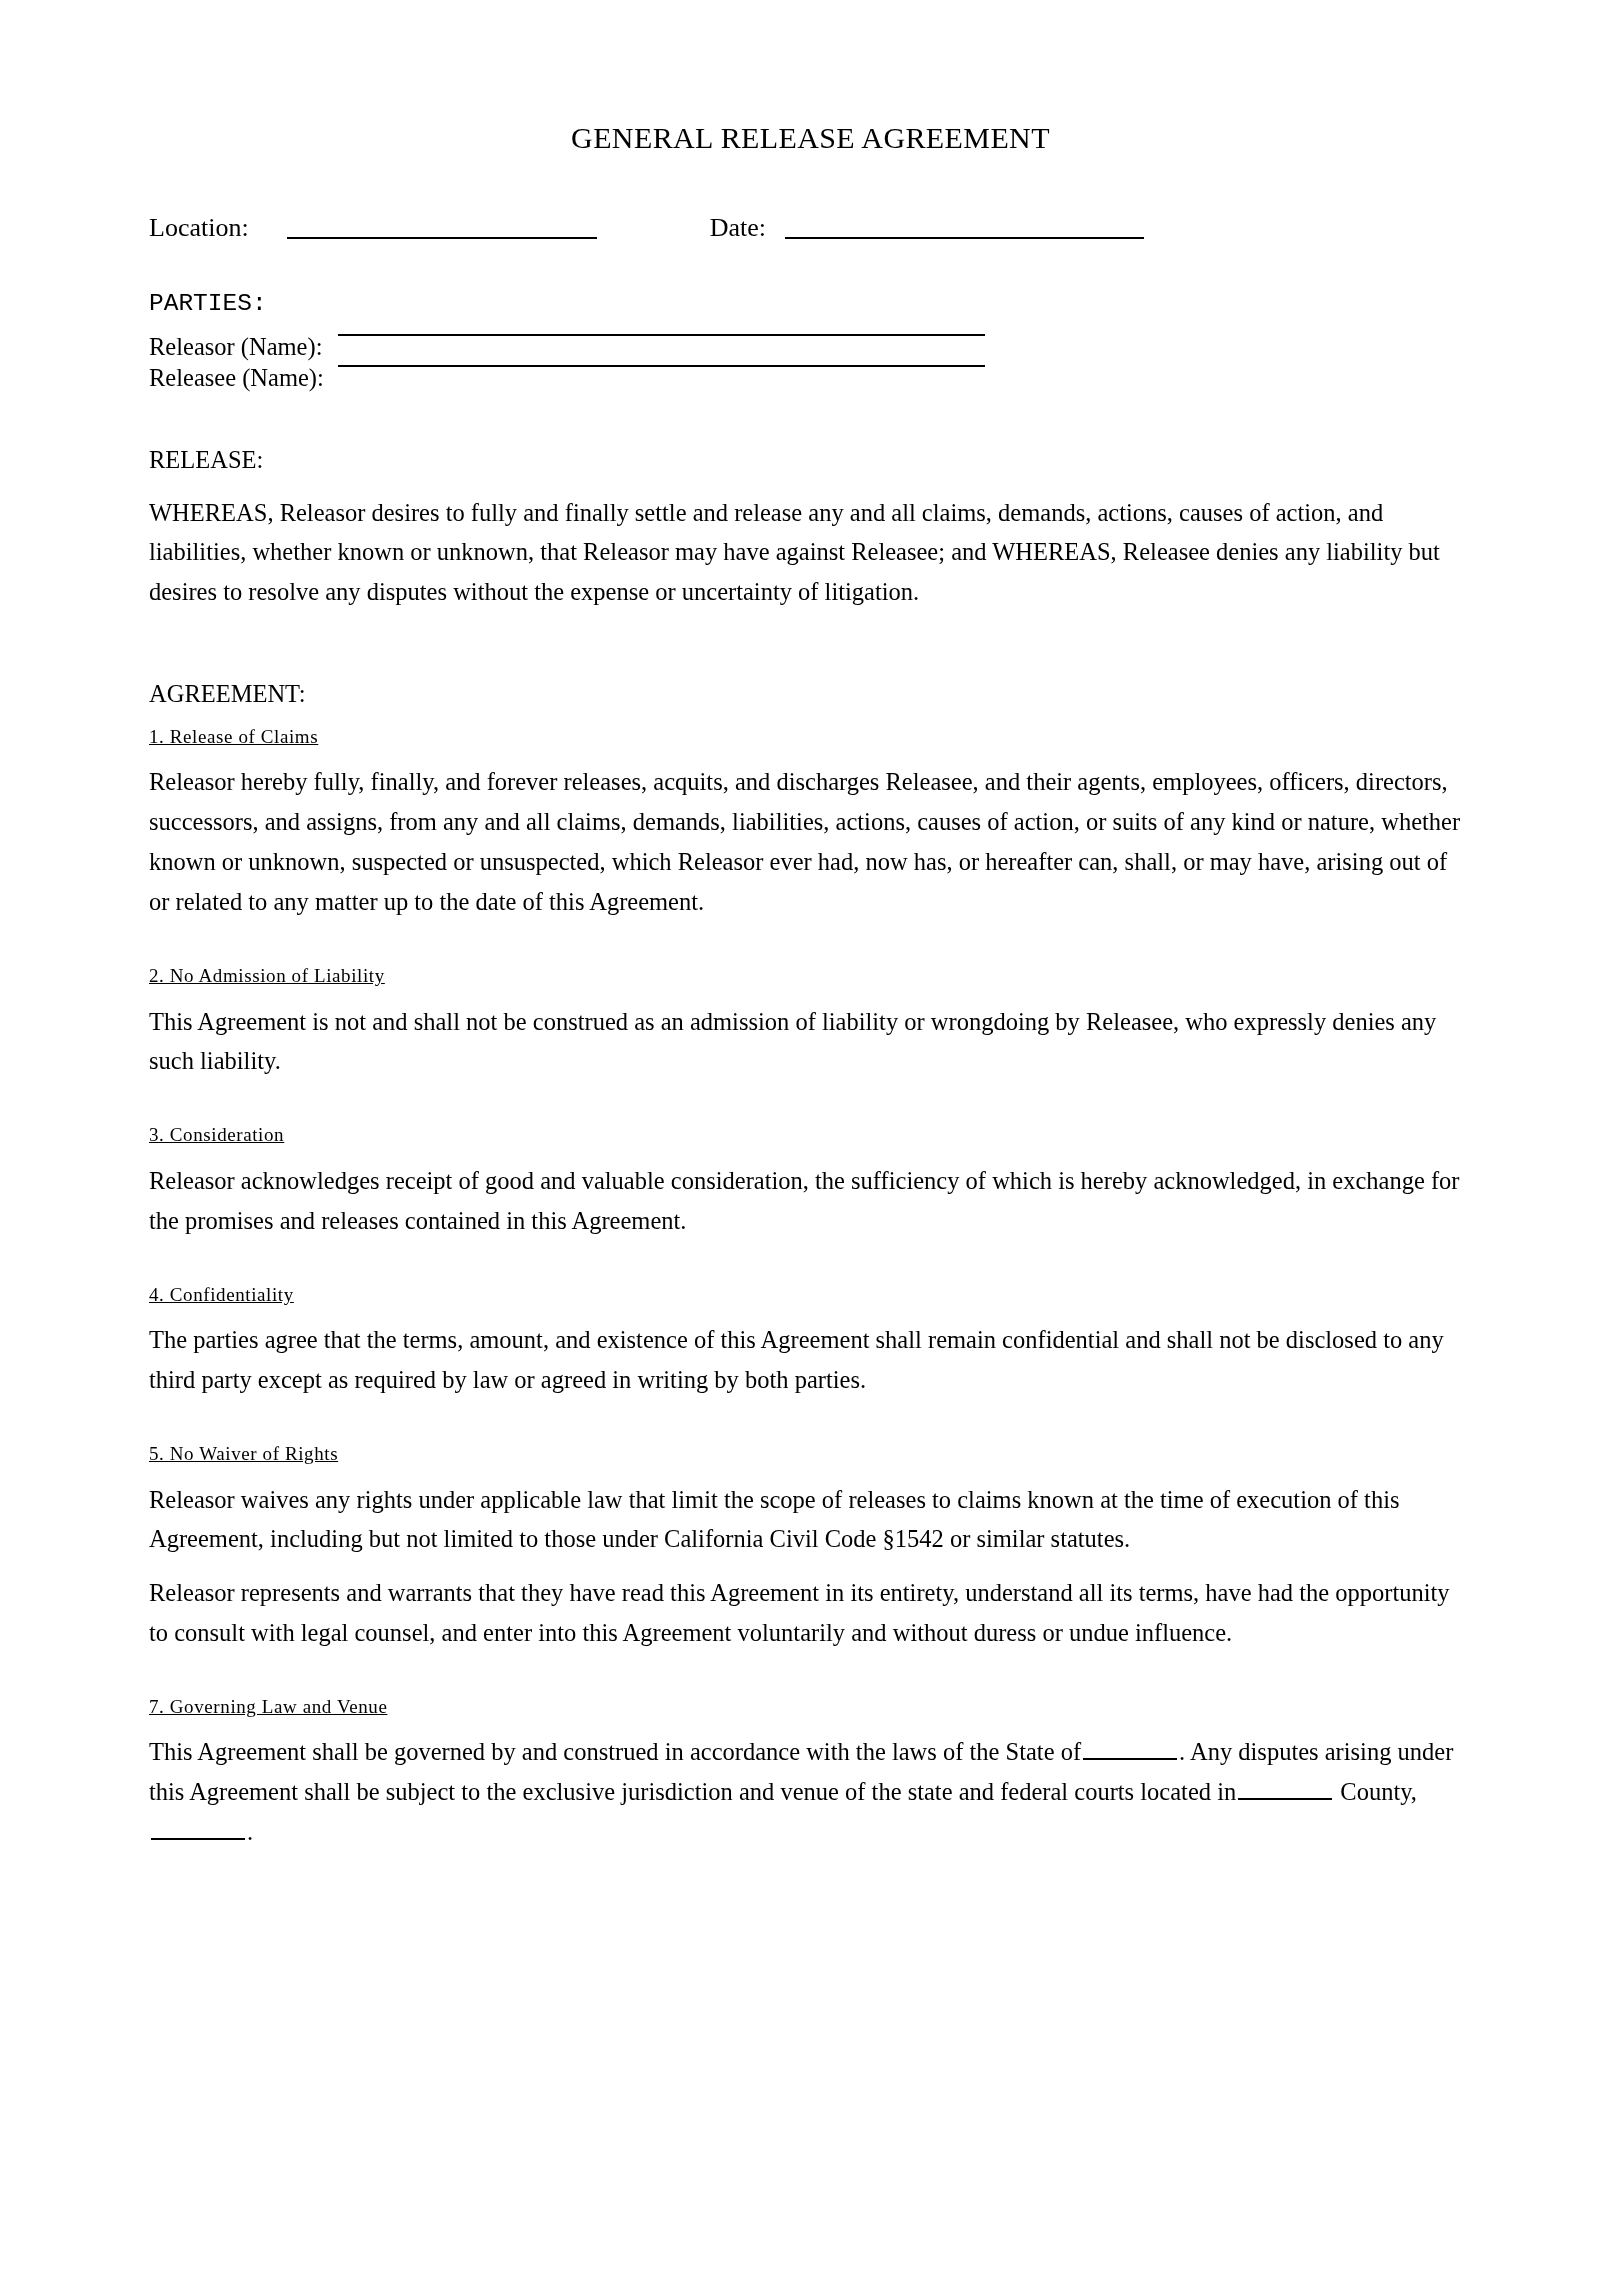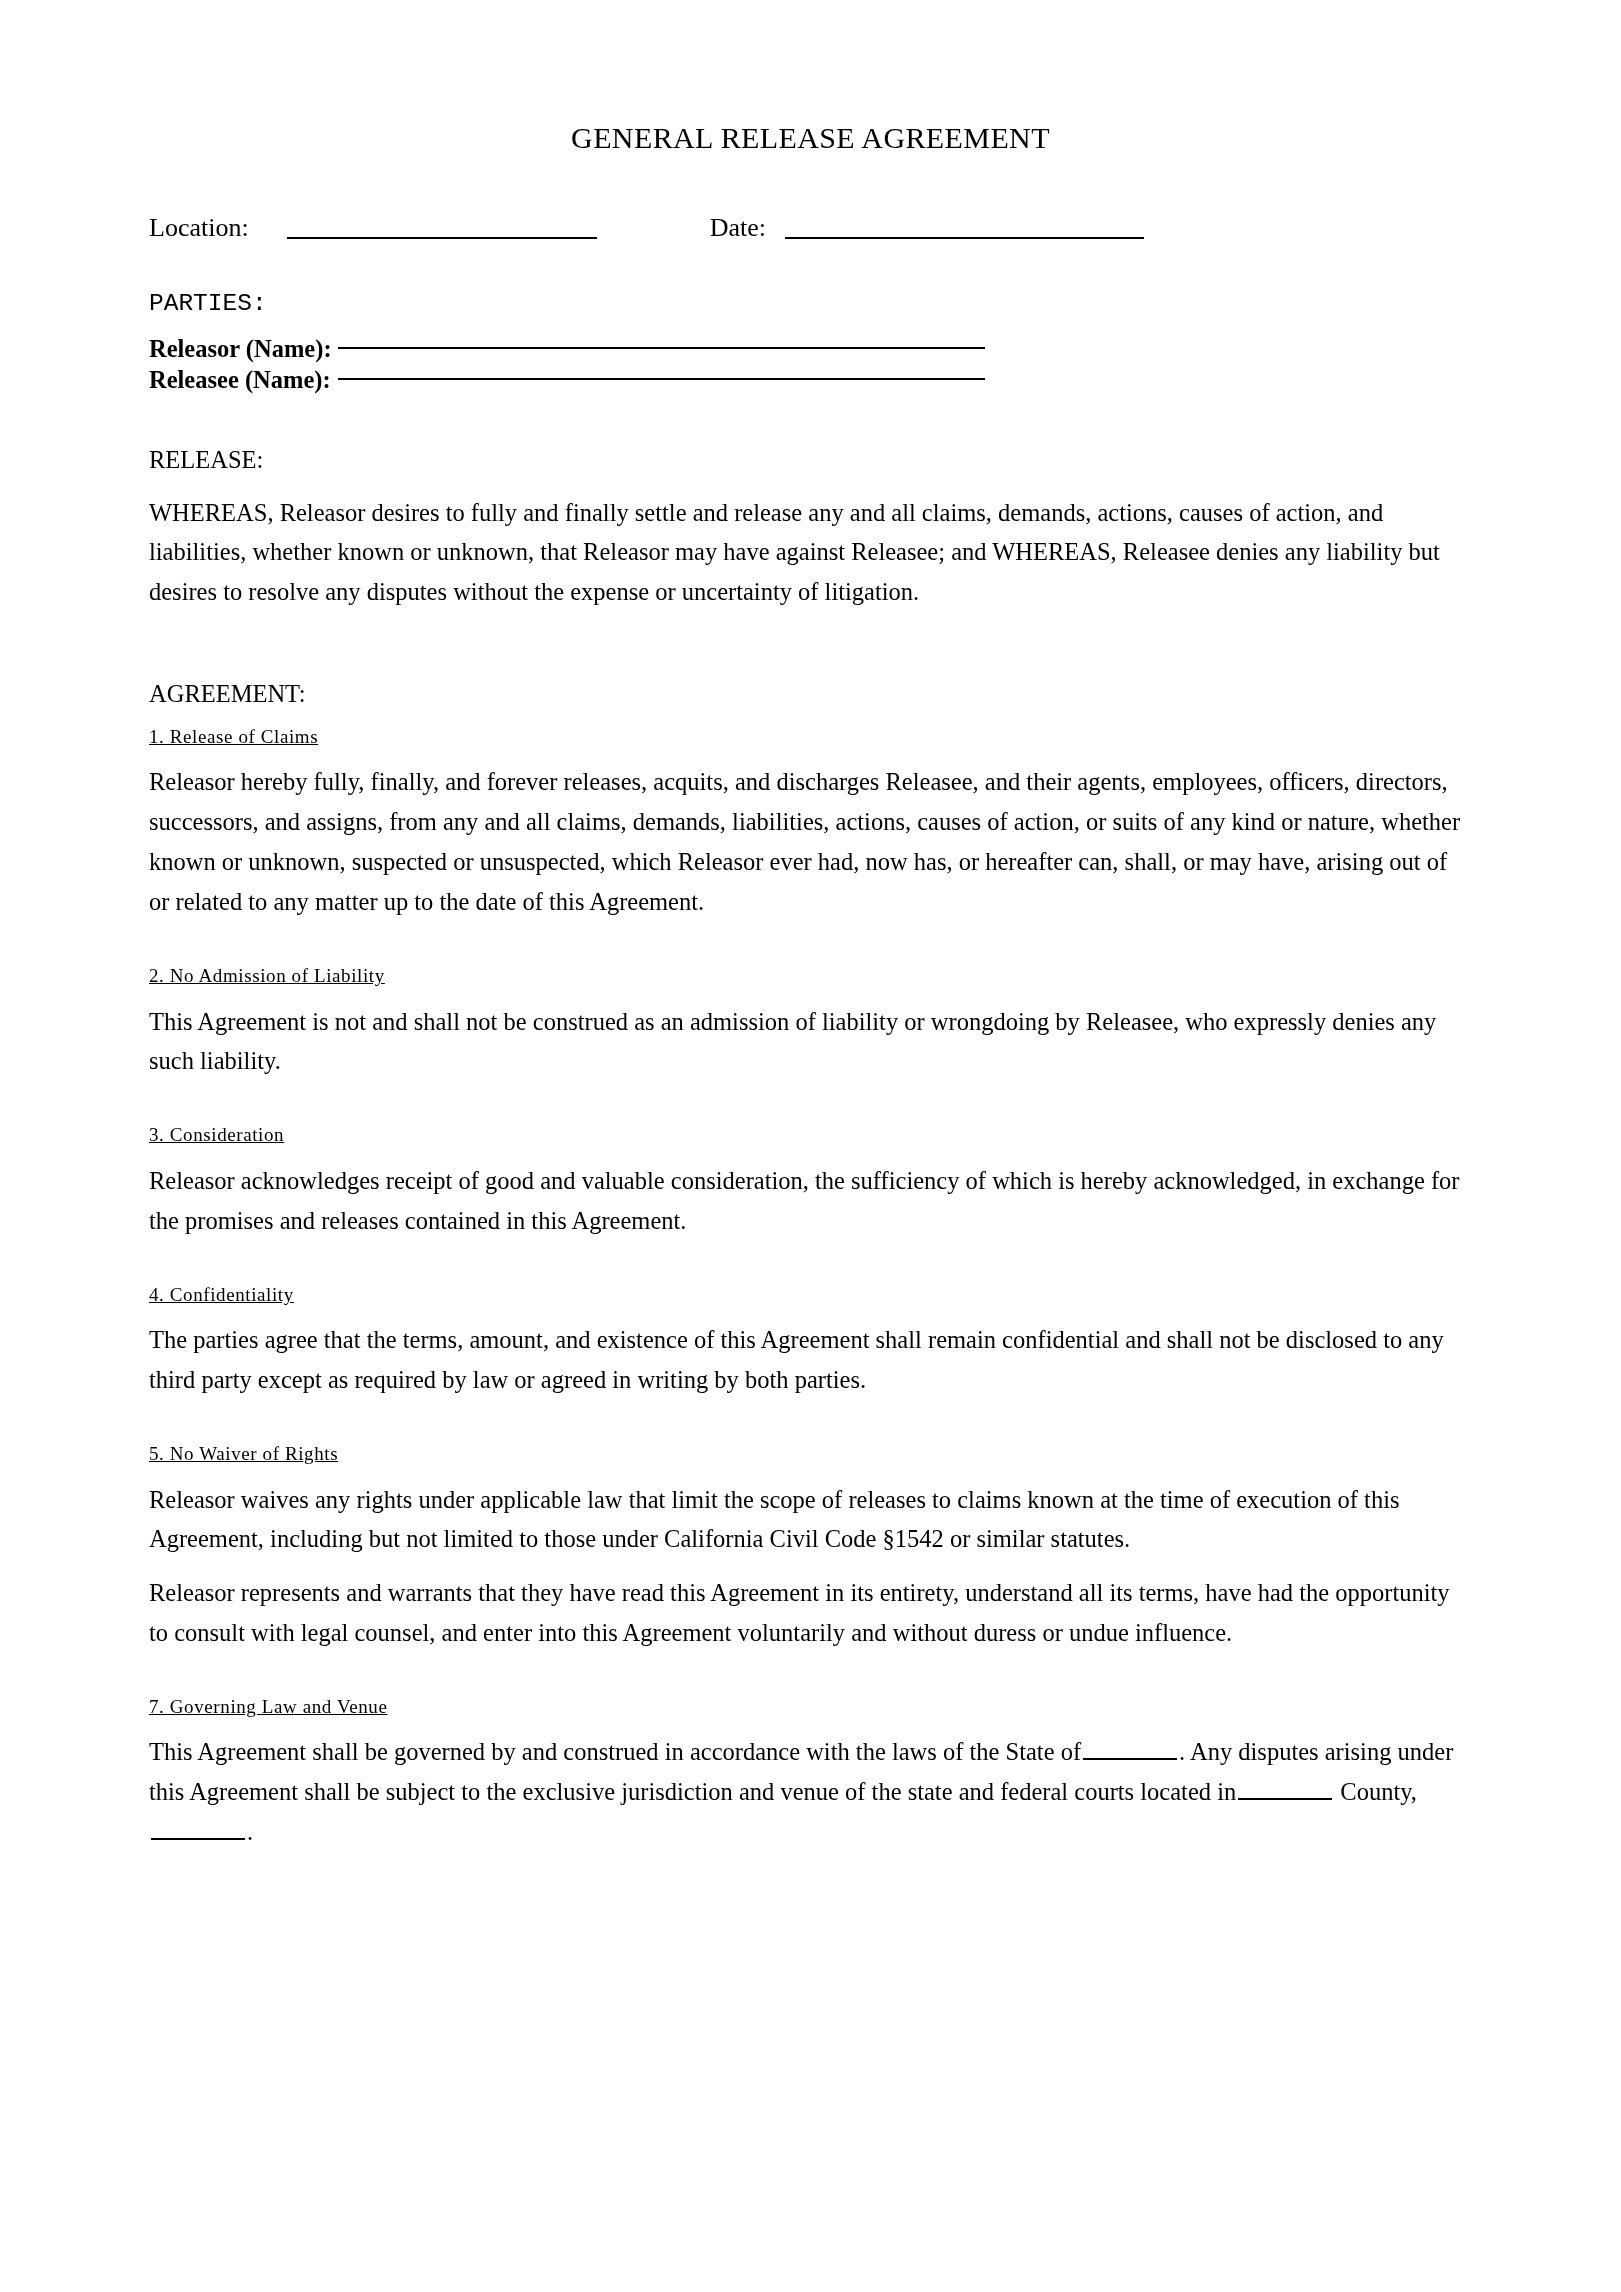--- a/index.html
+++ b/index.html
@@ -76,24 +76,23 @@
     margin: 0;
     font-weight: normal;
   }
   .sec-parties { margin-top: 48px; font-family: Liberation Mono, monospace; }
   .sec-recitals { margin-top: 51px; }
   .sec-agreement { margin-top: 69px; }
 
   
   .party-row {
     display: flex;
-    align-items: center;
+    align-items: flex-start;
     margin-top: 15.7px;
     height: 31px;
-    font-weight: bold;
   }
   .party-label {
     font-size: 24.5px;
     line-height: 1.1;
     width: 189px;
     white-space: nowrap;
   }
   .party-rule {
     width: 647px;
     border-bottom: 2.9px solid #000;

